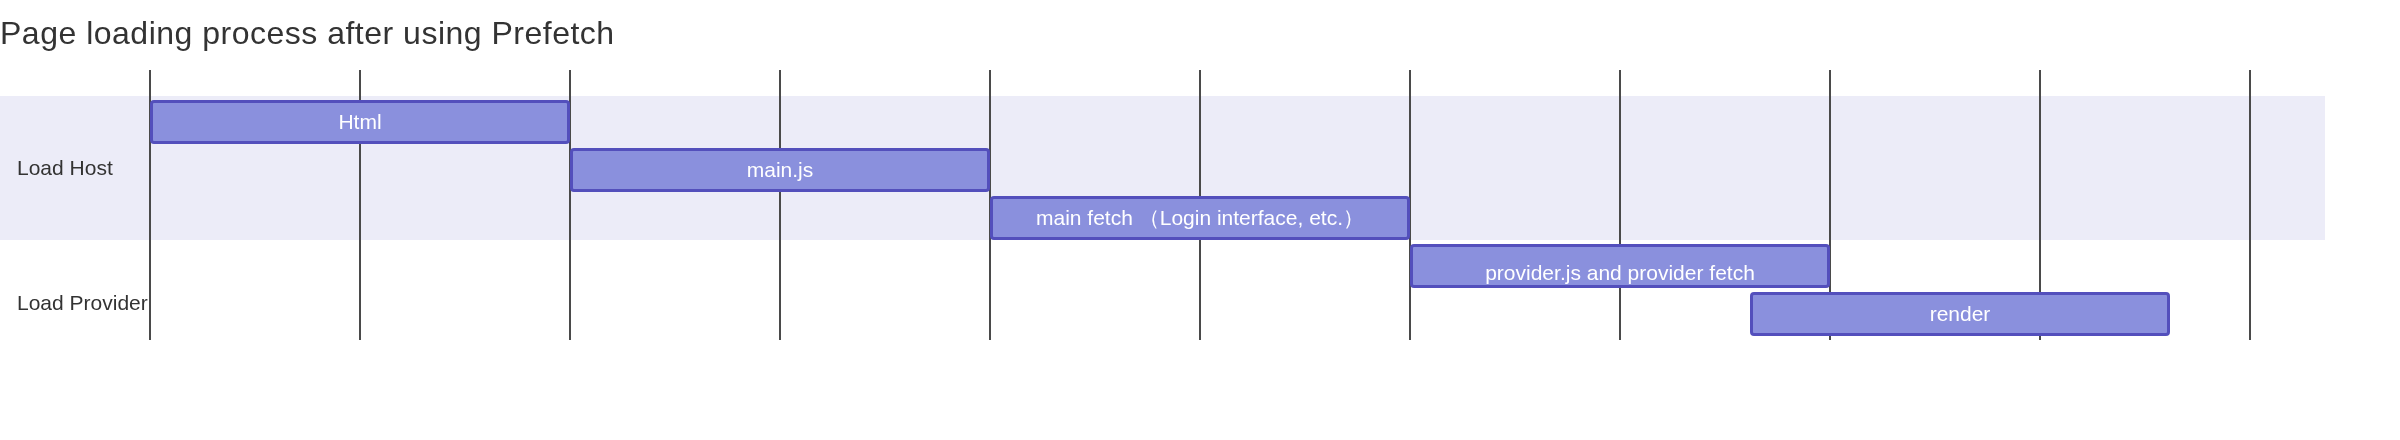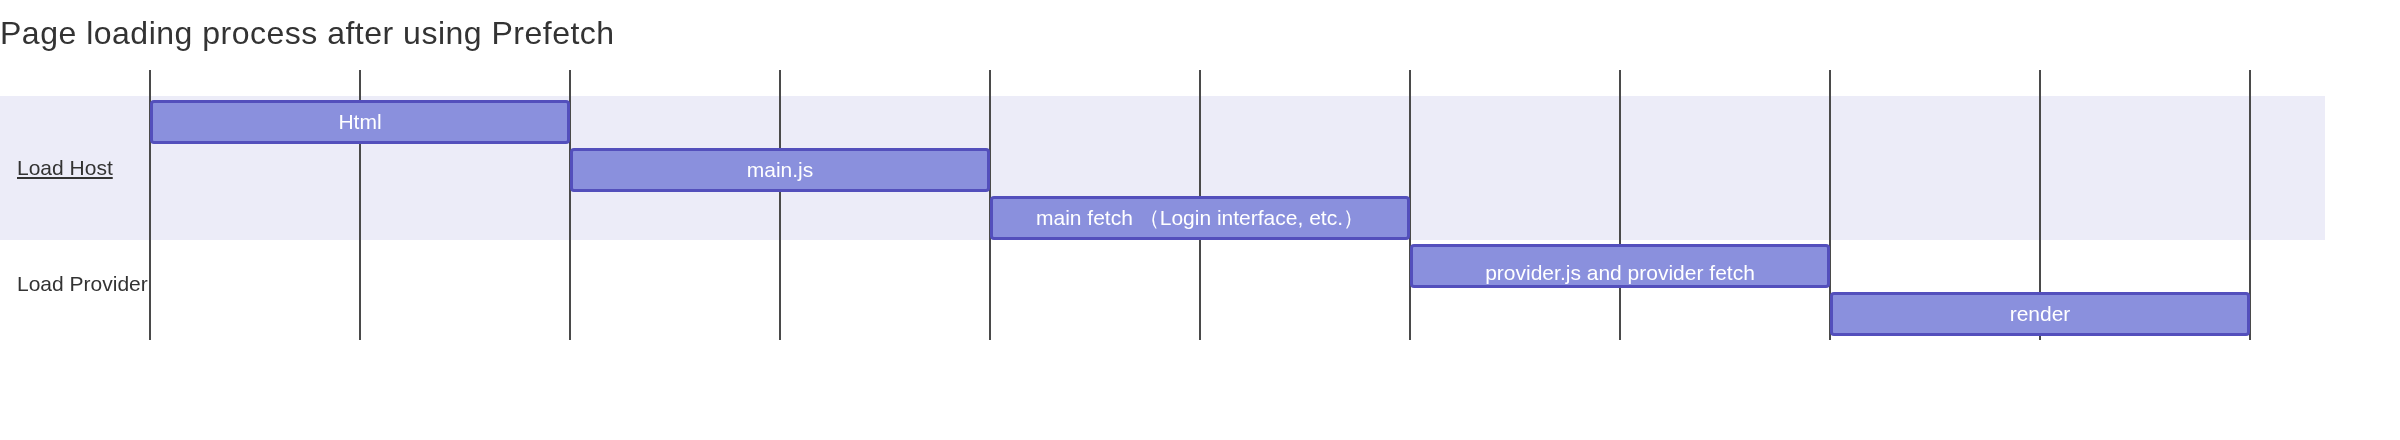--- a/index.html
+++ b/index.html
@@ -59,22 +59,22 @@
       </div>
       <div class="bar" style="left: 570px; width: 420px; top: 148px; justify-content: center;">
         <span>main.js</span>
       </div>
       <div class="bar" style="left: 990px; width: 420px; top: 196px; justify-content: center;">
         <span>main fetch （Login interface, etc.）</span>
       </div>
       <div class="bar" style="left: 1410px; width: 420px; top: 244px; align-items: flex-end;">
         <span>provider.js and provider fetch</span>
       </div>
-      <div class="bar" style="left: 1830px; width: 420px; top: 292px;">
+      <div class="bar" style="left: 1750px; width: 420px; top: 292px;">
         <span>render</span>
       </div>
     </div>
   <div id="labels">
-      <div class="sec-label" style="top: 156px; text-decoration: underline;">Load Host</div>
-      <div class="sec-label" style="top: 272px;">Load Provider</div>
+      <div class="sec-label" style="top: 156px;">Load Host</div>
+      <div class="sec-label" style="top: 291px;">Load Provider</div>
     </div>
   <div class="chart-title">Page loading process after using Prefetch</div>
 </div>
 
 </body></html>

